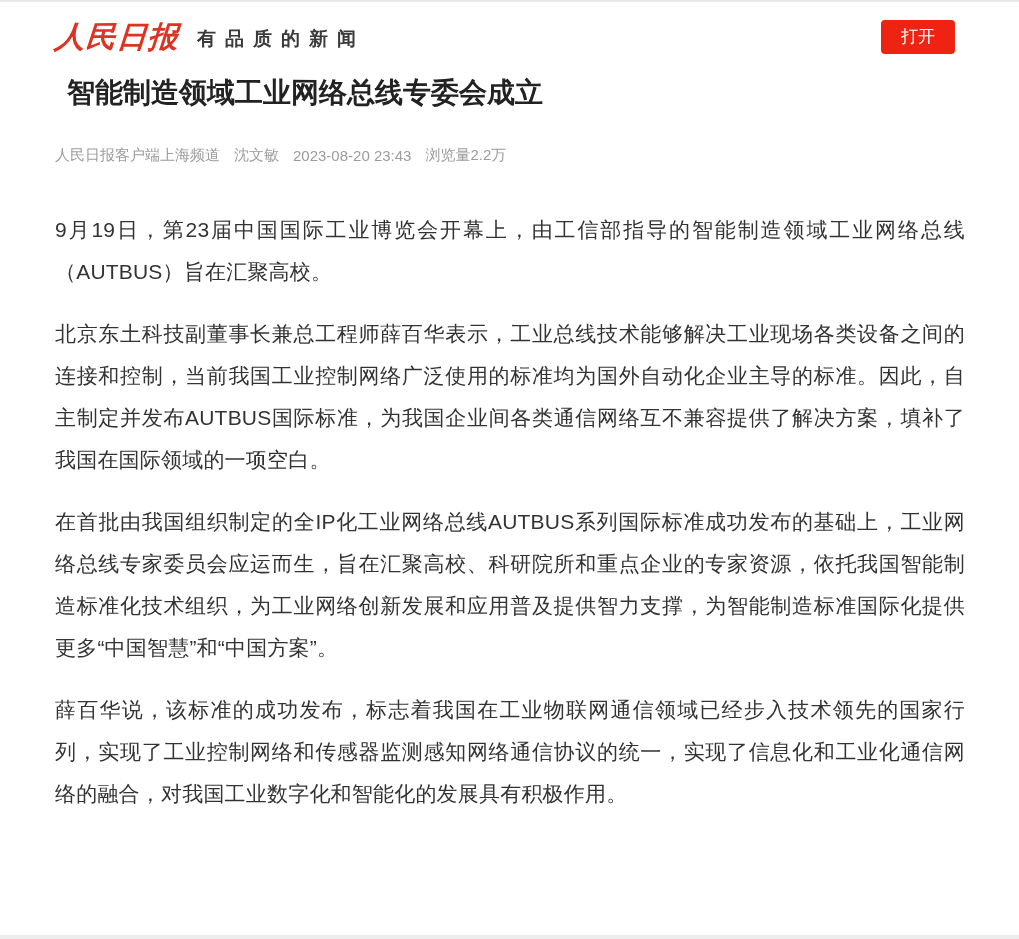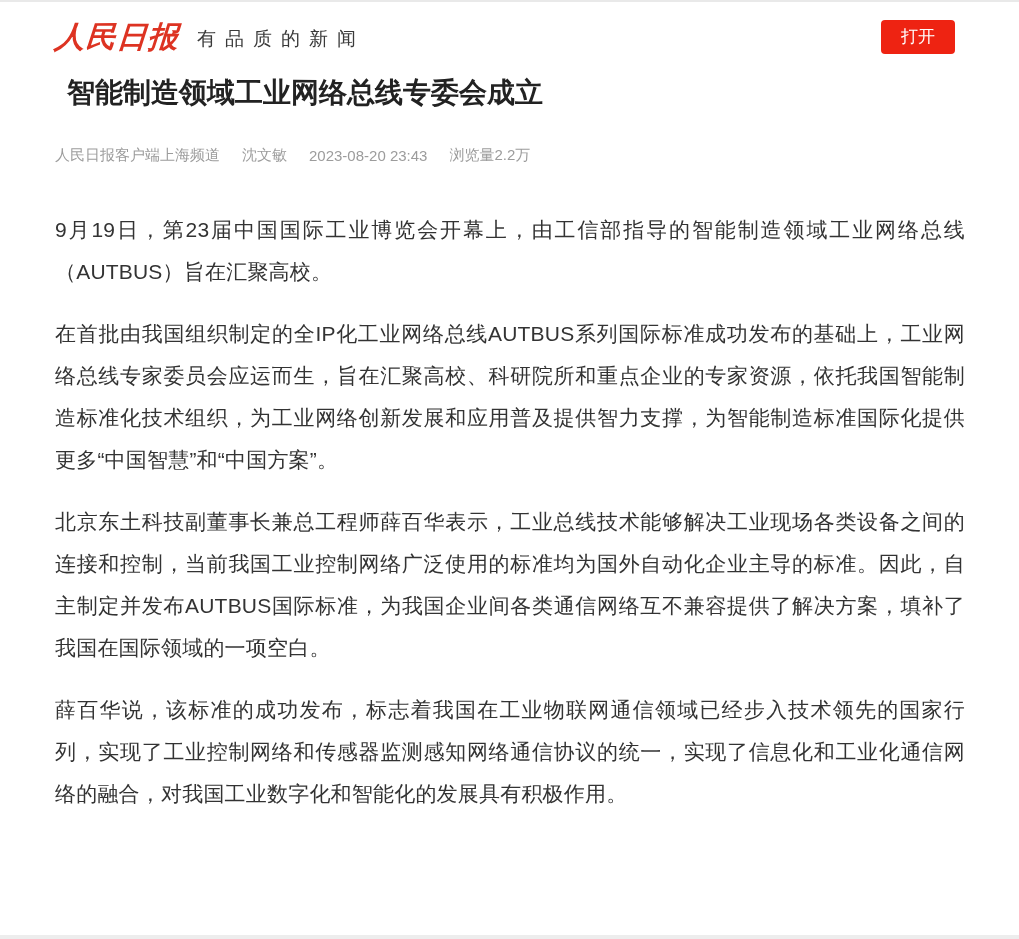--- a/index.html
+++ b/index.html
@@ -37,21 +37,21 @@
     font-family: "DejaVu Serif", "Liberation Serif", serif;
     letter-spacing: 1px;
     line-height: 1;
     transform: skewX(-4deg);
   }
   .slogan {
     margin-left: 18px;
     font-size: 19px;
     color: #3a3a3a;
     letter-spacing: 9px;
-    font-weight: 400;
+    font-weight: 700;
     line-height: 1;
     padding-top: 2px;
   }
   .open-btn {
     margin-left: auto;
     width: 74px;
     height: 34px;
     background: #ee2312;
     border: none;
     border-radius: 4px;
@@ -71,21 +71,21 @@
     font-size: 28px;
     font-weight: 700;
     color: #222222;
     line-height: 1.35;
     margin-left: 12px;
   }
   .meta-row {
     margin-top: 34px;
     display: flex;
     align-items: center;
-    gap: 22px;
+    gap: 14px;
     font-size: 15px;
     color: #9c9c9c;
   }
   .article-body {
     margin-top: 44px;
   }
   .article-body p {
     font-size: 21px;
     line-height: 42px;
     color: #333333;
@@ -120,21 +120,21 @@
 
     <div class="meta-row">
       <span>人民日报客户端上海频道</span>
       <span>沈文敏</span>
       <span>2023-08-20 23:43</span>
       <span>浏览量2.2万</span>
     </div>
 
     <div class="article-body">
       <p>9月19日，第23届中国国际工业博览会开幕上，由工信部指导的智能制造领域工业网络总线（AUTBUS）旨在汇聚高校。</p>
+      <p>北京东土科技副董事长兼总工程师薛百华表示，工业总线技术能够解决工业现场各类设备之间的连接和控制，当前我国工业控制网络广泛使用的标准均为国外自动化企业主导的标准。因此，自主制定并发布AUTBUS国际标准，为我国企业间各类通信网络互不兼容提供了解决方案，填补了我国在国际领域的一项空白。</p>
       <p>在首批由我国组织制定的全IP化工业网络总线AUTBUS系列国际标准成功发布的基础上，工业网络总线专家委员会应运而生，旨在汇聚高校、科研院所和重点企业的专家资源，依托我国智能制造标准化技术组织，为工业网络创新发展和应用普及提供智力支撑，为智能制造标准国际化提供更多“中国智慧”和“中国方案”。</p>
-      <p>北京东土科技副董事长兼总工程师薛百华表示，工业总线技术能够解决工业现场各类设备之间的连接和控制，当前我国工业控制网络广泛使用的标准均为国外自动化企业主导的标准。因此，自主制定并发布AUTBUS国际标准，为我国企业间各类通信网络互不兼容提供了解决方案，填补了我国在国际领域的一项空白。</p>
       <p>薛百华说，该标准的成功发布，标志着我国在工业物联网通信领域已经步入技术领先的国家行列，实现了工业控制网络和传感器监测感知网络通信协议的统一，实现了信息化和工业化通信网络的融合，对我国工业数字化和智能化的发展具有积极作用。</p>
     </div>
 
   </div>
 
   <div class="bottom-strip"></div>
 </div>
 
 </body></html>

